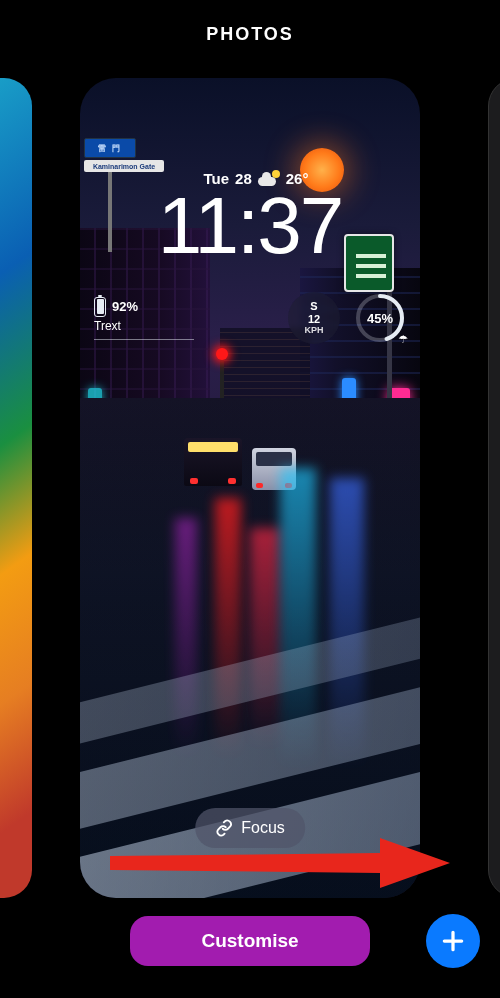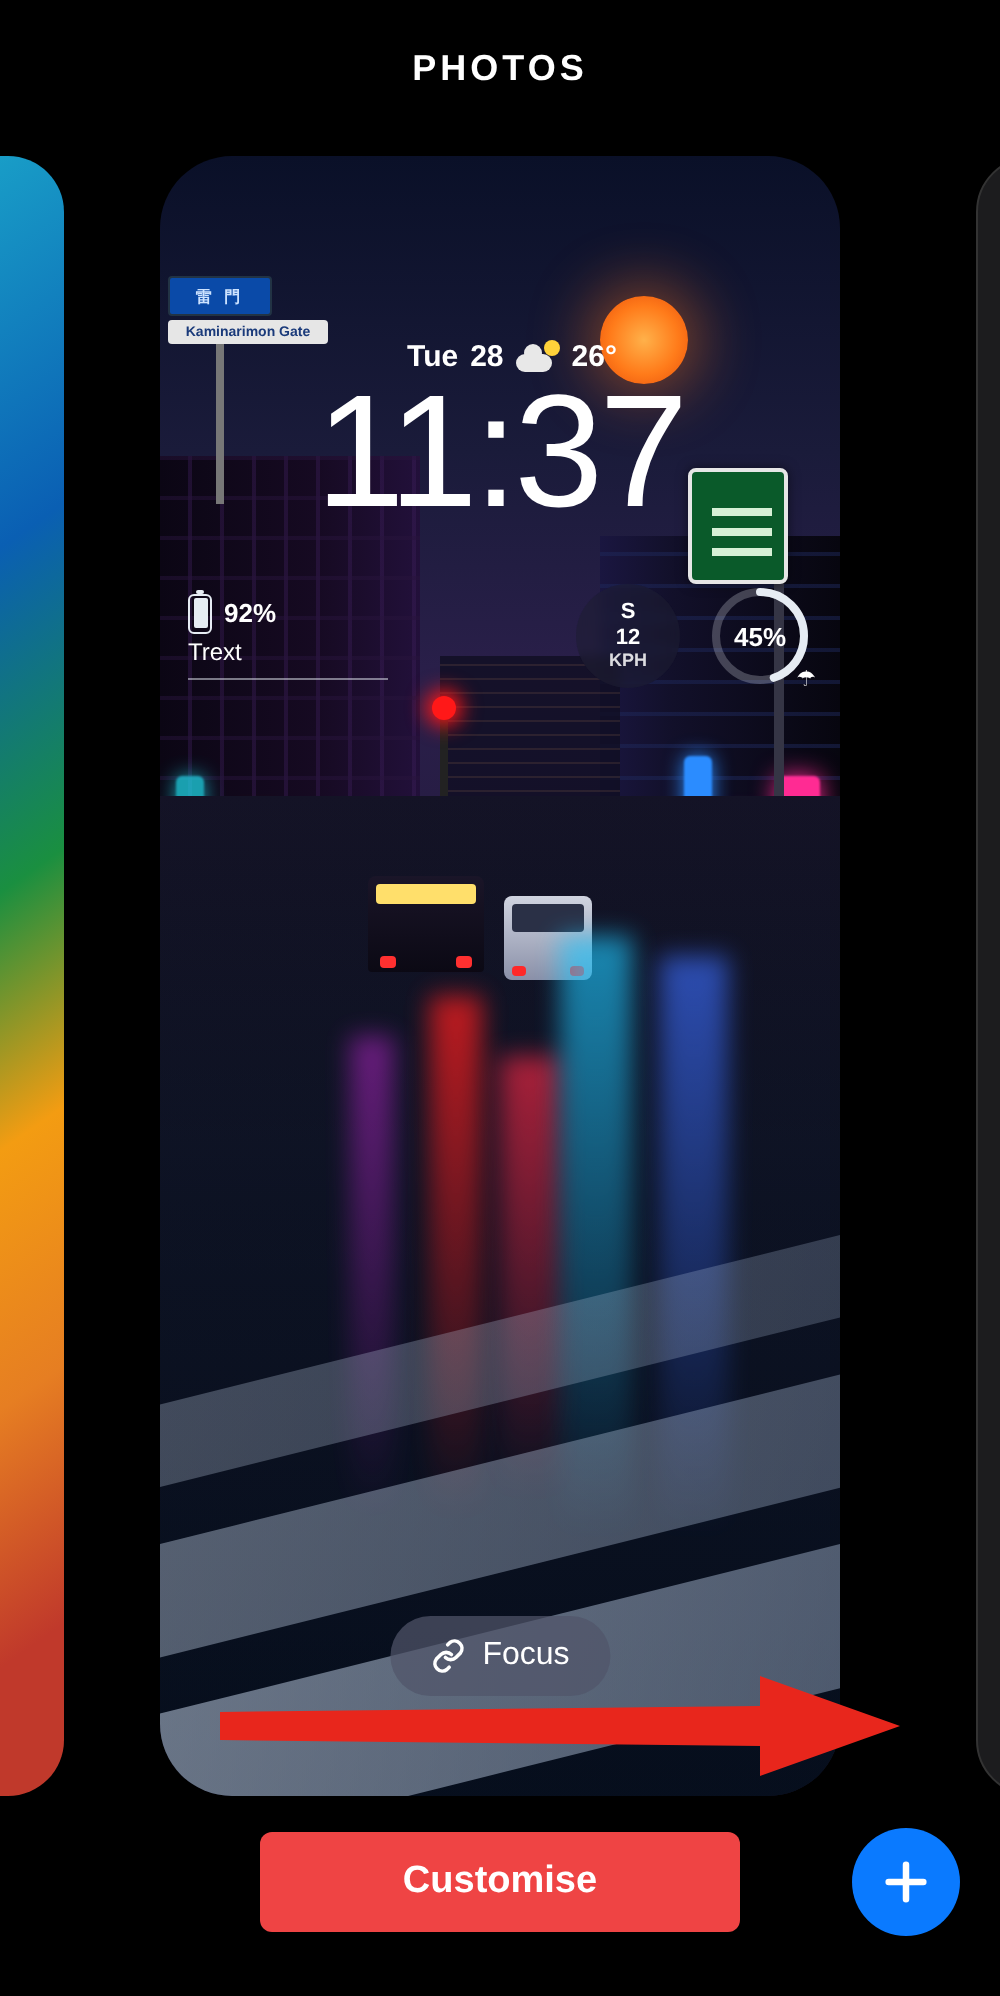--- a/index.html
+++ b/index.html
@@ -108,21 +108,21 @@
 
   .w-ring { position:relative; width:52px; height:52px; border-radius:50%; }
   .w-ring svg { position:absolute; inset:0; }
   .w-ring .val { position:absolute; inset:0; display:flex; align-items:center; justify-content:center; font-size:13px; font-weight:700; }
   .w-ring .umbrella { position:absolute; bottom:-2px; right:-2px; font-size:11px; }
 
   .focus-pill { position:absolute; bottom:50px; left:50%; transform:translateX(-50%); background: rgba(80,85,105,.72); border-radius:22px; height:40px; padding:0 20px; display:flex; align-items:center; gap:8px; font-size:16px; font-weight:400; }
   .link-icon { width:18px; height:18px; }
 
   
-  .customise { position:absolute; bottom:32px; left:130px; width:240px; height:50px; background:#ef4444; border-radius:6px; display:flex; align-items:center; justify-content:center; font-size:19px; font-weight:600; }
+  .customise { position:absolute; bottom:32px; left:130px; width:240px; height:50px; background:#a21caf; border-radius:18px; display:flex; align-items:center; justify-content:center; font-size:19px; font-weight:600; }
   .add-btn { position:absolute; bottom:30px; right:20px; width:54px; height:54px; border-radius:50%; background:#0a7aff; display:flex; align-items:center; justify-content:center; }
   .add-btn svg { width:26px; height:26px; }
 
   
   .arrow { position:absolute; bottom:108px; left:110px; width:340px; height:54px; pointer-events:none; }
 </style>
 </head>
 <body>
 
 <div class="screen">

